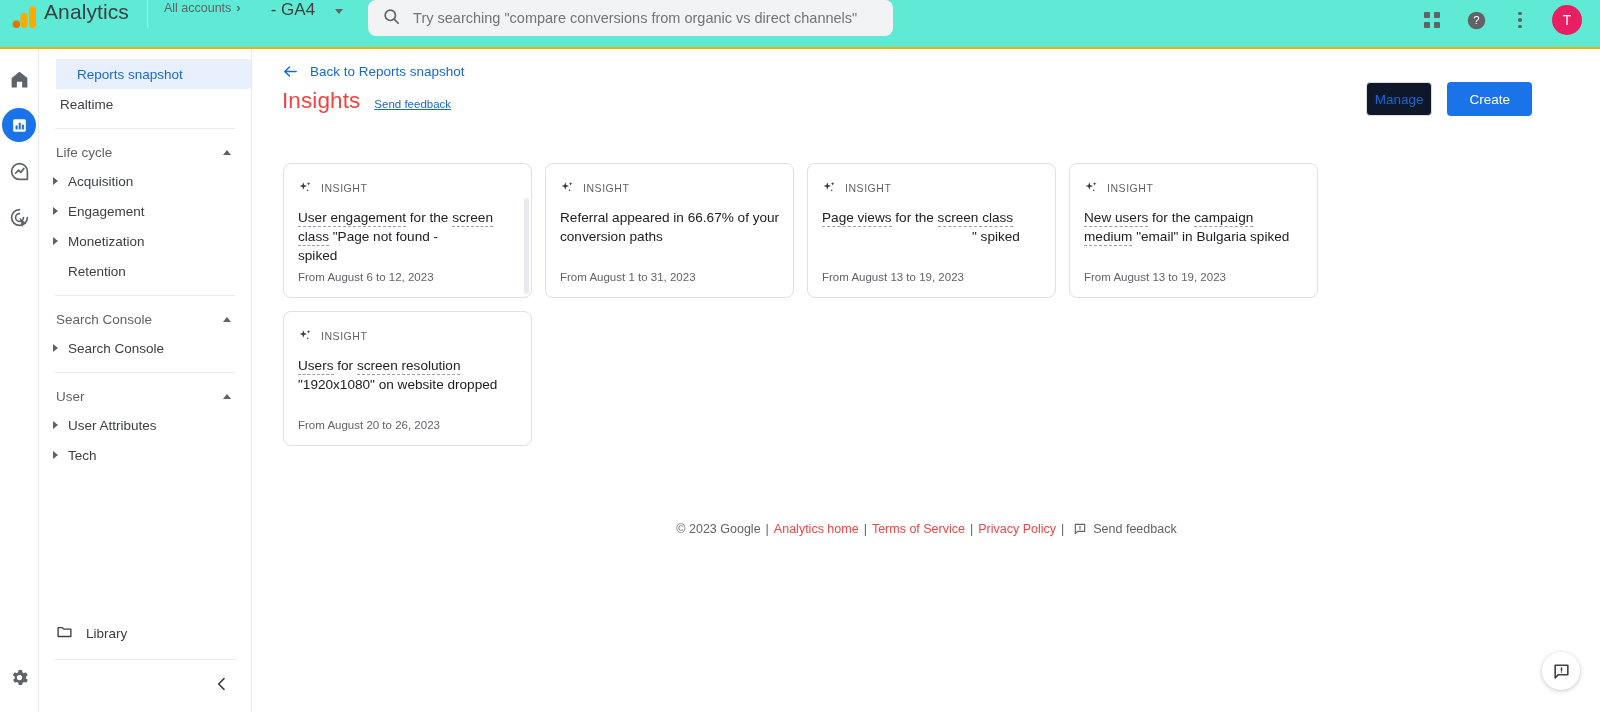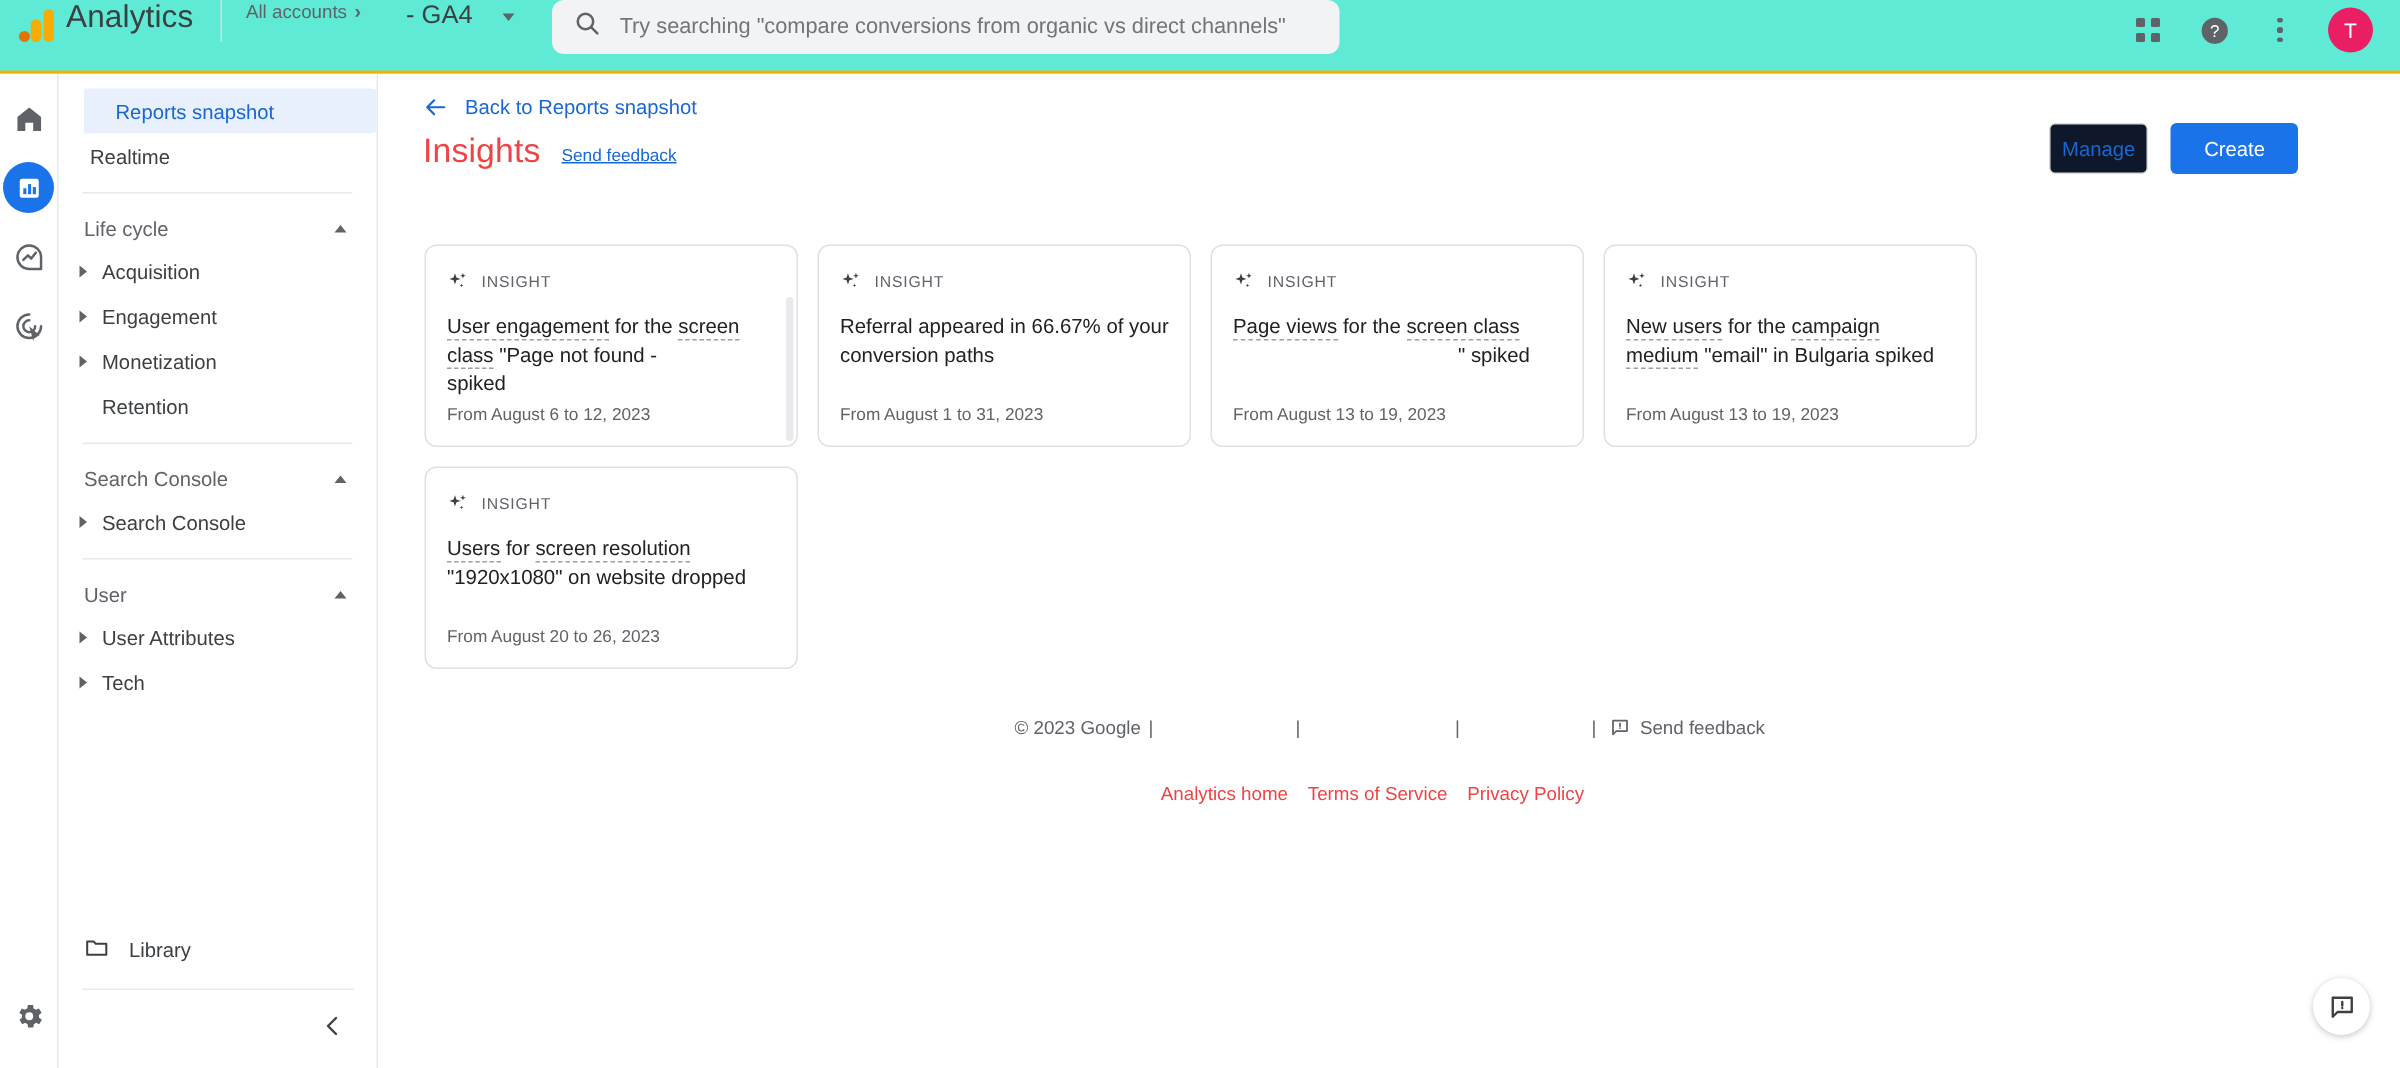--- a/index.html
+++ b/index.html
@@ -182,21 +182,21 @@
     font-size:11.5px; color:#5f6368;
   }
   .card-scroll {
     position:absolute; right:2px; top:34px; width:5px; height:96px;
     background:#e8eaed; border-radius:3px;
   }
 
   
   #footer {
     position:absolute; top:429px; left:0; width:1347px;
-    display:flex; align-items:flex-start; justify-content:center; gap:5px;
+    display:flex; align-items:flex-end; justify-content:center; gap:5px;
     font-size:12.5px; color:#5f6368;
   }
   #footer a { color:#ef4444; text-decoration:none; cursor:pointer;margin-top:44px; }
   .fb-wrap { display:flex; align-items:center; gap:6px; margin-left:4px; cursor:pointer; }
 
   
   #fab {
     position:absolute; right:20px; bottom:22px; width:38px; height:38px;
     border-radius:50%; background:#fff; box-shadow:0 1px 4px rgba(60,64,67,.3);
     display:flex; align-items:center; justify-content:center; cursor:pointer; z-index:30;

